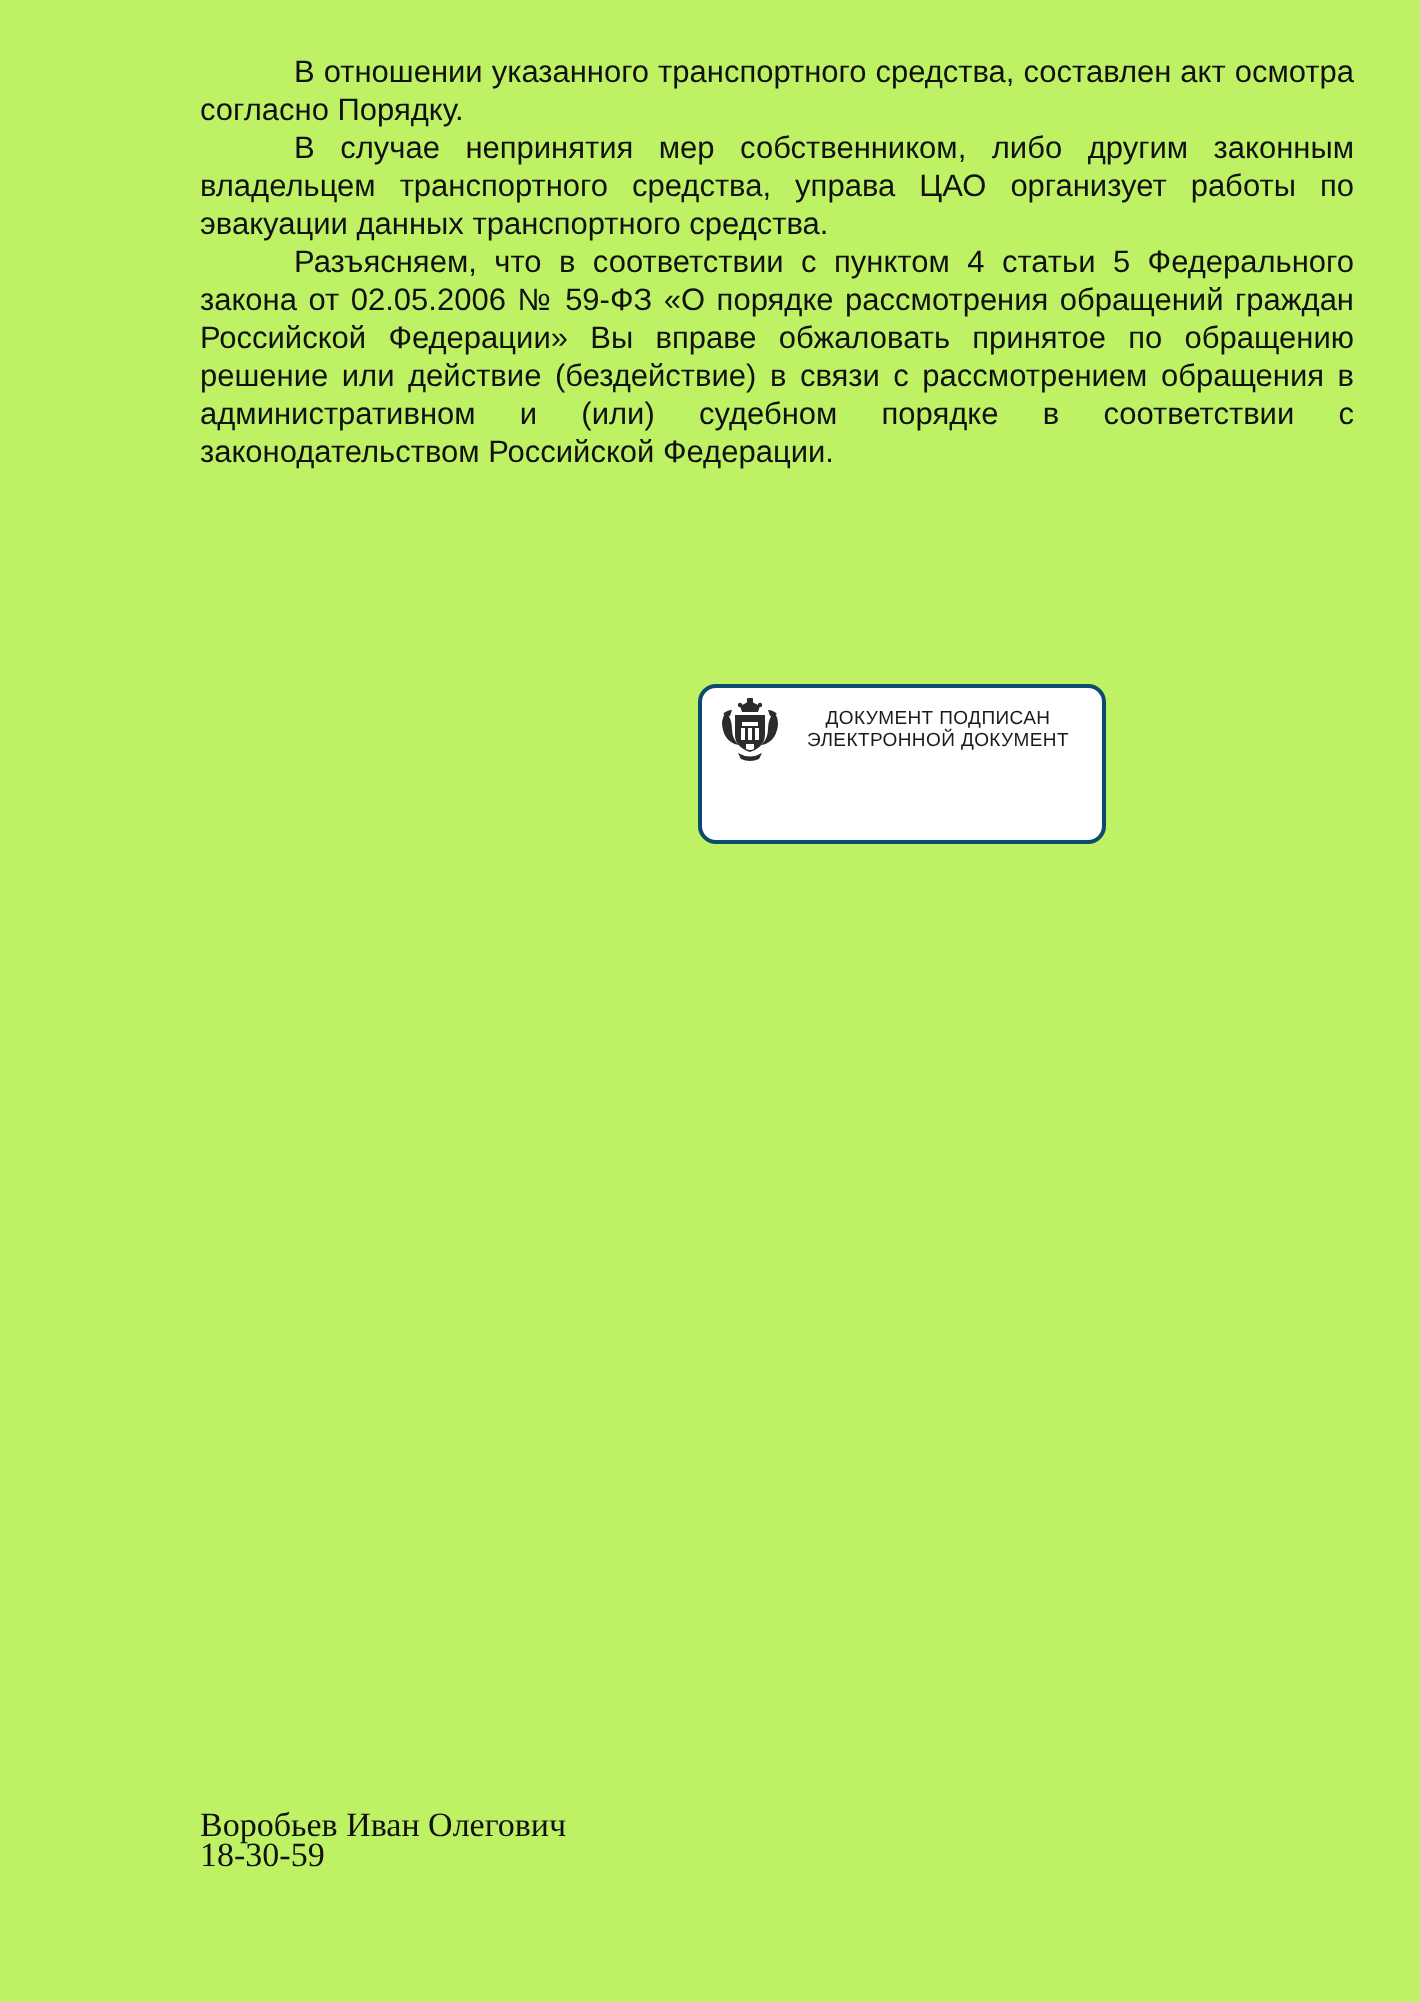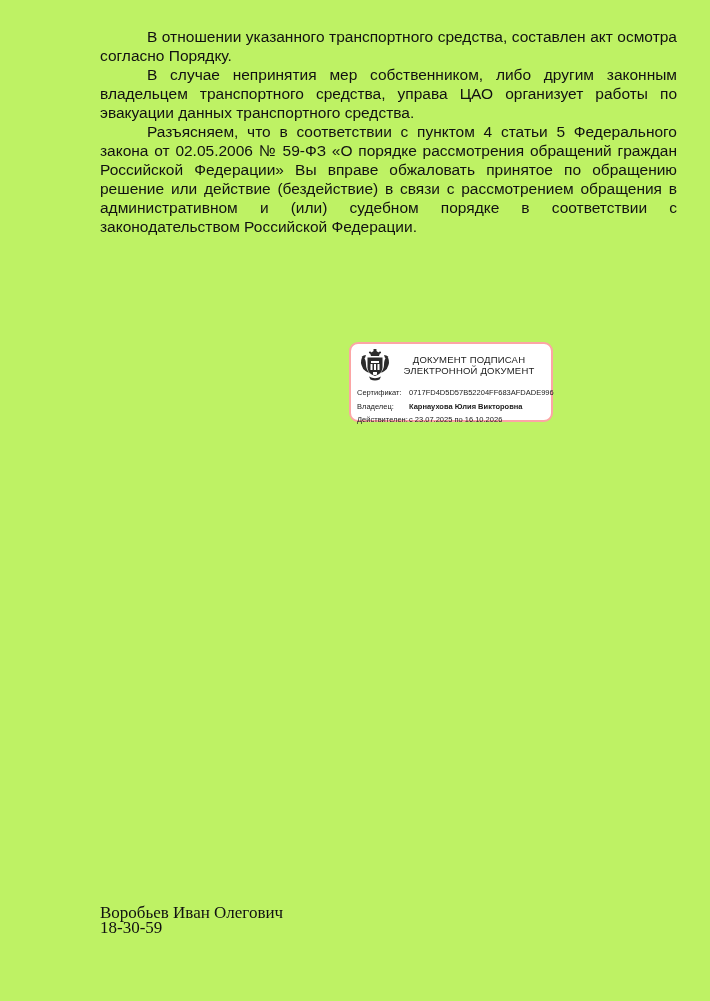--- a/index.html
+++ b/index.html
@@ -40,21 +40,21 @@
     line-height: 19px;
     white-space: nowrap;
   }
   .stamp {
     position: absolute;
     left: 349px;
     top: 342px;
     width: 204px;
     height: 80px;
     box-sizing: border-box;
-    border: 2px solid #fca5a5;
+    border: 2px solid #0c4a6e;
     border-radius: 9px;
     background: #ffffff;
     padding: 4px 6px 0 6px;
   }
   .stamp-header {
     display: flex;
     align-items: center;
   }
   .stamp-emblem {
     width: 36px;
@@ -137,34 +137,20 @@
           <rect x="17" y="16" width="2" height="6"></rect>
           <rect x="20.5" y="16" width="2" height="6"></rect>
           <path d="M16 24 h4 v2.5 q-2 1 -4 0 Z"></path>
         </g>
       </svg>
       <div class="stamp-title">
         <div>ДОКУМЕНТ ПОДПИСАН</div>
         <div>ЭЛЕКТРОННОЙ ДОКУМЕНТ</div>
       </div>
     </div>
-    <div class="stamp-fields">
-      <div class="stamp-field-row">
-        <span class="stamp-field-label">Сертификат:</span>
-        <span class="stamp-field-value">0717FD4D5D57B52204FF683AFDADE996</span>
-      </div>
-      <div class="stamp-field-row">
-        <span class="stamp-field-label">Владелец:</span>
-        <span class="stamp-field-value bold">Карнаухова Юлия Викторовна</span>
-      </div>
-      <div class="stamp-field-row">
-        <span class="stamp-field-label">Действителен:</span>
-        <span class="stamp-field-value">с 23.07.2025 по 16.10.2026</span>
-      </div>
-    </div>
   </div>
 
   <div class="footer">
     <div>Воробьев Иван Олегович</div>
     <div>18-30-59</div>
   </div>
 
 </div>
 
 </body></html>

